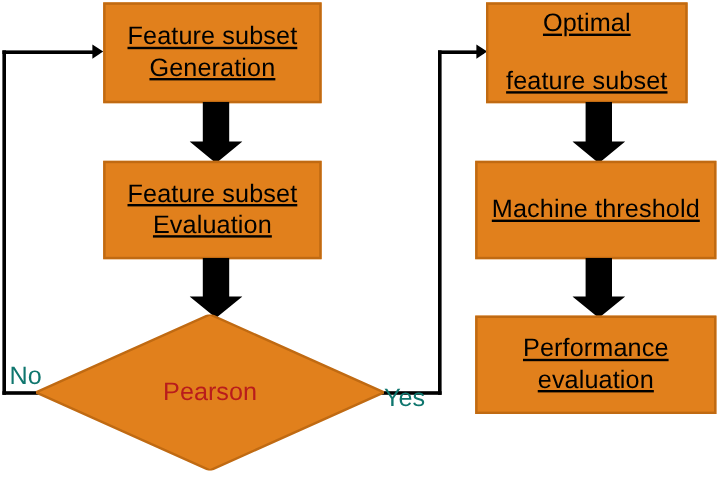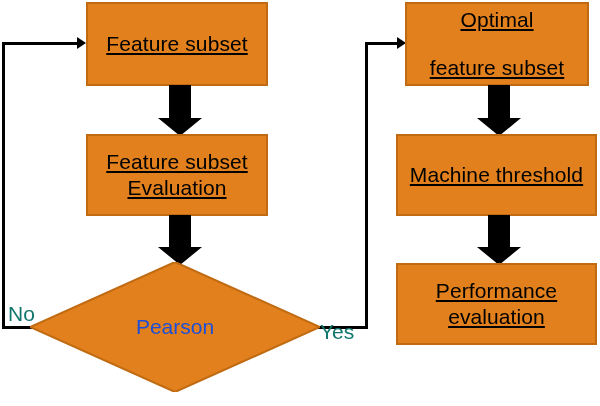--- a/index.html
+++ b/index.html
@@ -48,21 +48,21 @@
   .decision .dlabel {
     position: absolute;
     left: 0;
     top: 0;
     width: 100%;
     height: 100%;
     display: flex;
     flex-direction: column;
     align-items: center;
     justify-content: center;
-    color: #1d4ed8;
+    color: #b91c1c;
     font-size: 21px;
     line-height: 1.3;
     text-align: center;
     white-space: nowrap;
     pointer-events: none;
   }
 
   
   .conn {
     position: absolute;
@@ -106,20 +106,21 @@
   <div class="edge-label" style="left:8px; top:303px;">No</div>
 
   <div class="conn conn-h" style="left:316px; top:326px; width:52px;"></div>
   <div class="conn conn-v" style="left:365px; top:42px; height:287px;"></div>
   <div class="conn conn-h" style="left:365px; top:42px; width:38px;"></div>
   <div class="tip-right" style="left:397px; top:37px;"></div>
   <div class="edge-label" style="left:320px; top:321px;">Yes</div>
 
   <div class="node" style="left:86px; top:2px; width:182px; height:84px;">
     <span class="line">Feature subset</span>
+    <span class="line">Generation</span>
   </div>
 
   <div class="block-arrow" style="left:158px; top:85px;">
     <svg width="44" height="51" viewBox="0 0 44 51" xmlns="http://www.w3.org/2000/svg">
       <polygon points="11,0 33,0 33,33 44,33 22,51 0,33 11,33" fill="#000000"></polygon>
     </svg>
   </div>
 
   <div class="node" style="left:86px; top:134px; width:182px; height:82px;">
     <span class="line">Feature subset</span>
@@ -134,21 +135,21 @@
 
   <div class="decision" style="left:30px; top:262px; width:290px; height:130px;">
     <svg width="290" height="130" viewBox="0 0 290 130" xmlns="http://www.w3.org/2000/svg">
       <polygon points="145,0 290,65 145,130 0,65" fill="#E1801C" stroke="#C06A12" stroke-width="2"></polygon>
     </svg>
     <div class="dlabel">
       <span class="line">Pearson</span>
     </div>
   </div>
 
-  <div class="node" style="left:405px; top:2px; width:184px; height:84px;gap:22px;">
+  <div class="node" style="left:405px; top:2px; width:168px; height:84px;gap:22px;">
     <span class="line">Optimal</span>
     <span class="line">feature subset</span>
   </div>
 
   <div class="block-arrow" style="left:477px; top:85px;">
     <svg width="44" height="51" viewBox="0 0 44 51" xmlns="http://www.w3.org/2000/svg">
       <polygon points="11,0 33,0 33,33 44,33 22,51 0,33 11,33" fill="#000000"></polygon>
     </svg>
   </div>
 

